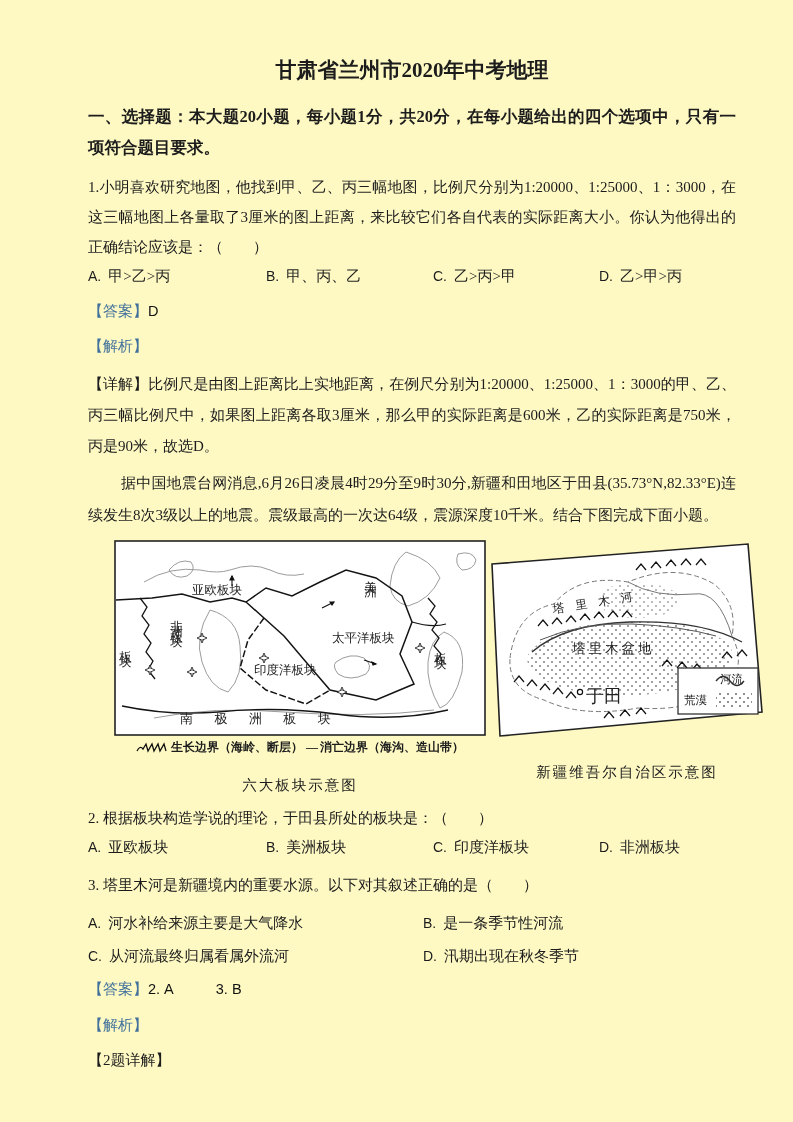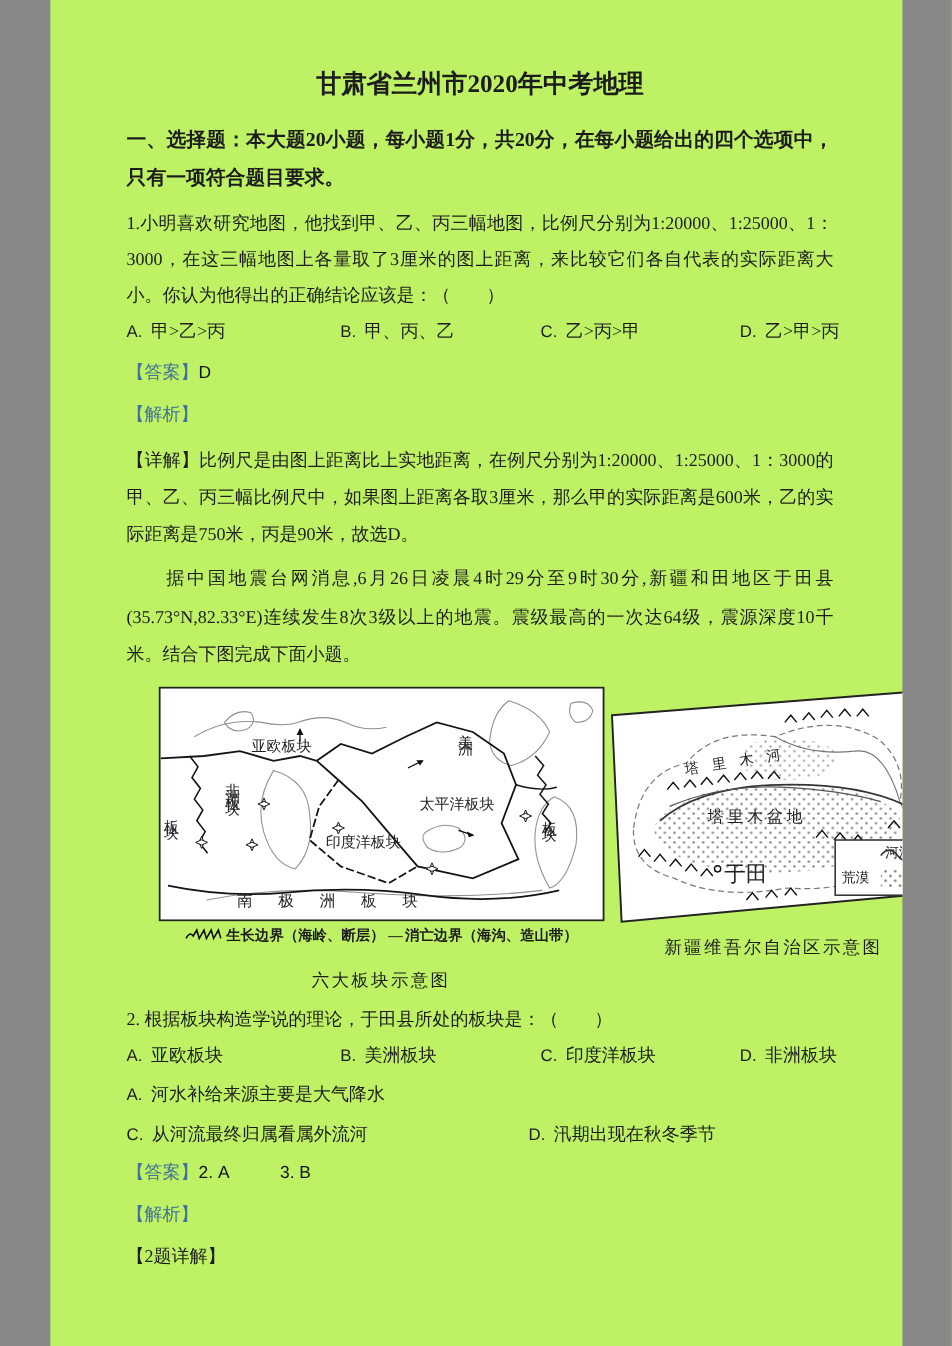--- a/index.html
+++ b/index.html
@@ -1,22 +1,22 @@
 <!DOCTYPE html>
 <html style="--accent: #41719c; --ink: #1c1c1c;"><head>
 <meta charset="utf-8">
 <style>
   :root { --accent:#41719c; --ink:#1c1c1c; }
   * { margin:0; padding:0; box-sizing:border-box; }
   html,body { background:#888; }
   .page {
-    position:relative; width:710px; height:1122px; margin:0 auto;
-    background:#bef264; color:var(--ink);
+    position:relative; width:793px; height:1122px; margin:0 auto;
+    background:#fef9c3; color:var(--ink);
     font-family:"Liberation Serif","DejaVu Serif",serif;
-    font-size:15px; padding:56px 57px 40px 64px; overflow:hidden;
+    font-size:15px; padding:56px 57px 40px 88px; overflow:hidden;
   }
   .doc-title { text-align:center; font-size:21px; font-weight:700; margin-bottom:17px; }
   .section-heading { font-size:16.5px; font-weight:700; line-height:1.88; margin-bottom:9px; text-align:justify; }
   .q-text { line-height:2.0; text-align:justify; margin-bottom:5px; }
   .options-4 { display:grid; grid-template-columns:178px 167px 166px 1fr; margin:2px 0 13px 0; }
   .options-2 { display:grid; grid-template-columns:335px 1fr; margin:14px 0 11px 0; }
   .option { white-space:nowrap; }
   .option .key { font-family:"Liberation Sans","DejaVu Sans",sans-serif; font-size:14px; margin-right:7px; }
   .tag-line { margin-bottom:11px; line-height:1.6; }
   .tag { color:var(--accent); }
@@ -25,21 +25,21 @@
   .detail-para { line-height:2.05; text-align:justify; margin-bottom:7px; }
   .passage { line-height:2.1; text-align:justify; text-indent:2.2em; margin-bottom:9px; }
   .figures-row { display:flex; justify-content:space-between; padding-left:26px; margin-bottom:8px; }
   .figure { display:flex; flex-direction:column; align-items:center; }
   .map-wrap { position:relative; }
   .map-wrap svg { display:block; }
   .map-label { position:absolute; font-size:12.5px; color:#222; white-space:nowrap; line-height:1; }
   .map-label.vert { writing-mode:vertical-rl; letter-spacing:5px; }
   .legend-line { display:flex; align-items:center; gap:3px; font-size:12px; font-weight:700; margin-top:3px; white-space:nowrap; }
   .fig-caption { font-size:14.5px; letter-spacing:2px; margin-top:20px; text-align:center; }
-  .fig-caption.xj { margin-top:8px;text-align:center; }
+  .fig-caption.xj { margin-top:23px;text-align:center; }
 </style>
 </head>
 <body>
 
 <div class="page">
 
   <div class="doc-title">甘肃省兰州市2020年中考地理</div>
 
   <div class="section-heading">一、选择题：本大题20小题，每小题1分，共20分，在每小题给出的四个选项中，只有一项符合题目要求。</div>
 
@@ -181,22 +181,24 @@
   </div>
 
   <div class="q-text">2. 根据板块构造学说的理论，于田县所处的板块是：（　　）</div>
   <div class="options-4">
     <div class="option"><span class="key">A.</span><span>亚欧板块</span></div>
     <div class="option"><span class="key">B.</span><span>美洲板块</span></div>
     <div class="option"><span class="key">C.</span><span>印度洋板块</span></div>
     <div class="option"><span class="key">D.</span><span>非洲板块</span></div>
   </div>
 
+  <div class="q-text">3. 塔里木河是新疆境内的重要水源。以下对其叙述正确的是（　　）</div>
   <div class="options-2">
     <div class="option"><span class="key">A.</span><span>河水补给来源主要是大气降水</span></div>
+    <div class="option"><span class="key">B.</span><span>是一条季节性河流</span></div>
   </div>
   <div class="options-2">
     <div class="option"><span class="key">C.</span><span>从河流最终归属看属外流河</span></div>
     <div class="option"><span class="key">D.</span><span>汛期出现在秋冬季节</span></div>
   </div>
 
   <div class="tag-line" style="margin-top:6px;">
     <span class="tag">【答案】</span><span class="ans-val">2. A</span><span class="ans-val">3. B</span>
   </div>
   <div class="tag-line">

